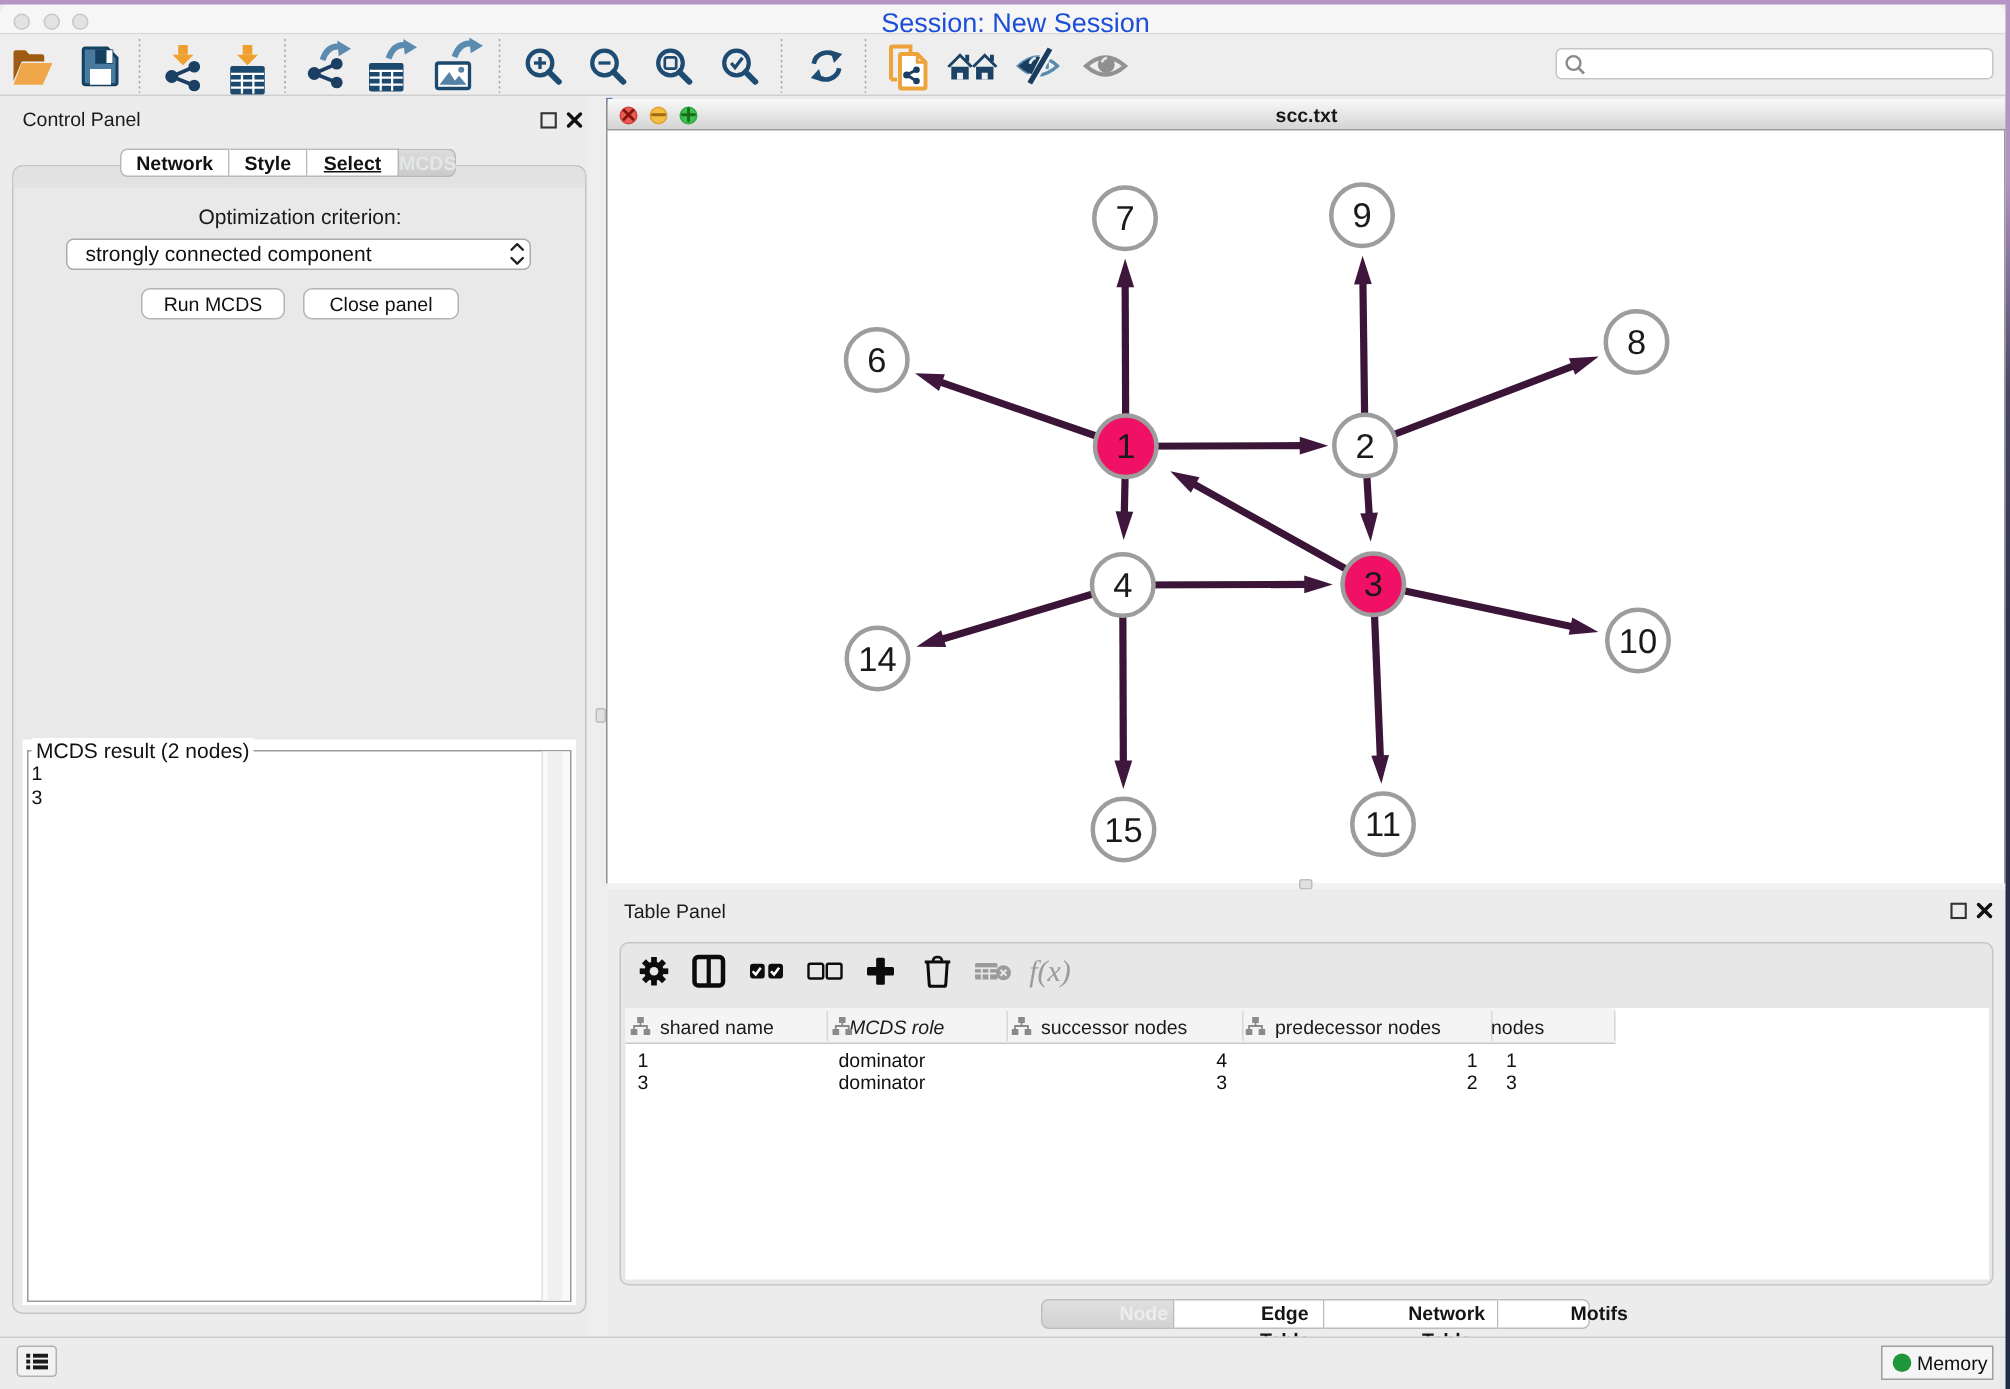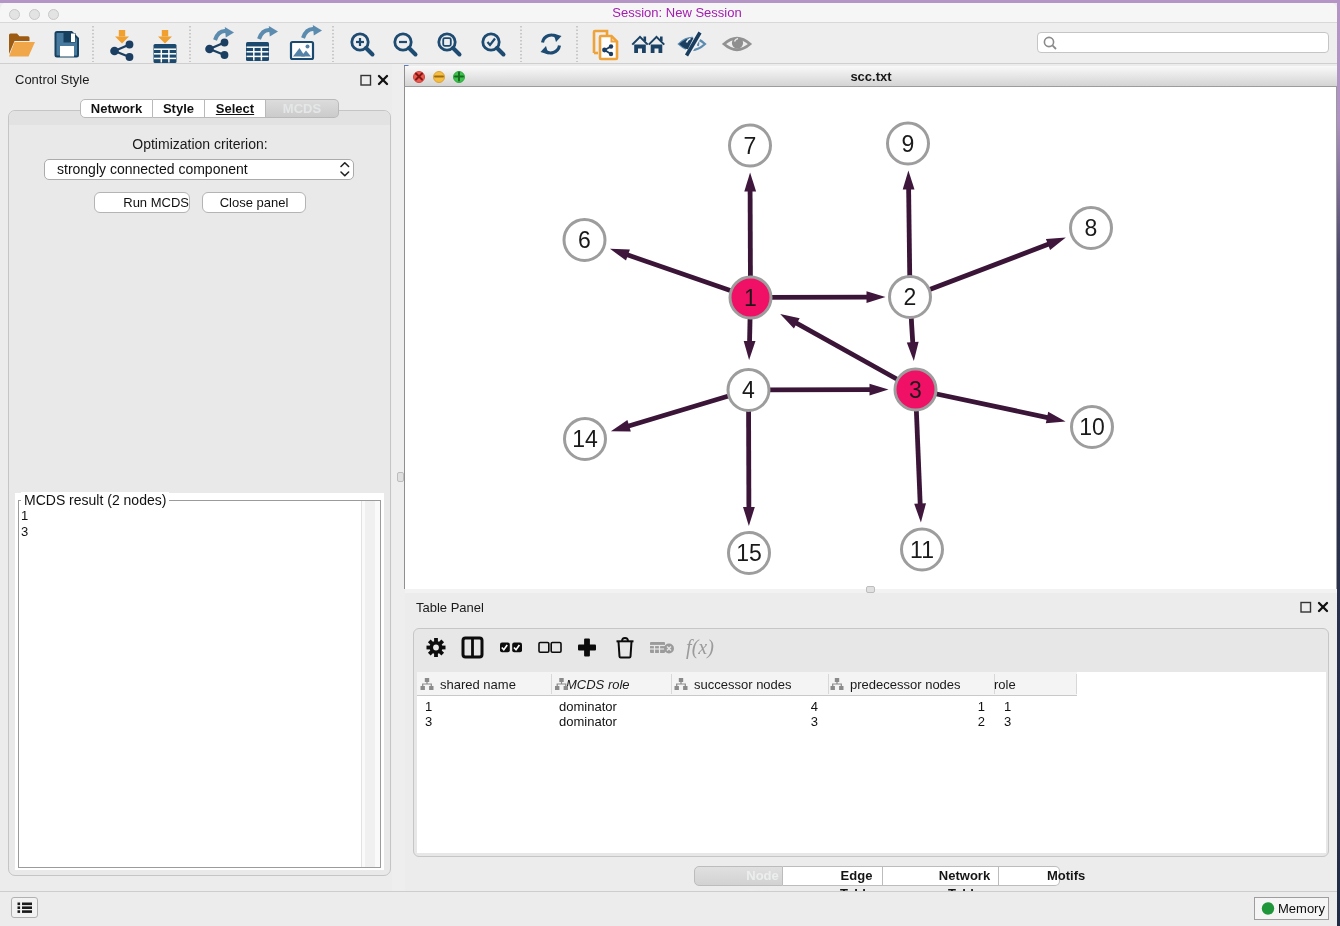--- a/index.html
+++ b/index.html
@@ -3,21 +3,21 @@
 <meta charset="utf-8">
 <style>
 * { margin:0; padding:0; box-sizing:border-box; }
 html,body { width:1340px; height:926px; overflow:hidden; }
 body { font-family:"Liberation Sans", sans-serif; background:#ececec; position:relative; -webkit-font-smoothing:antialiased; }
 .abs { position:absolute; }
 #deskTop { left:0; top:0; width:1340px; height:3px; background:#b495c6; }
 #deskRight { right:0; top:0; width:3px; height:926px; z-index:60; background:linear-gradient(#b495c6 0px,#b093c4 120px,#4a4668 260px,#2c3250 420px,#222b46 926px); }
 #titlebar { left:0; top:2px; width:1337px; height:21px; background:#f6f6f6; border-bottom:1px solid #d8d8d8; border-radius:8px 8px 0 0; }
 .tl { position:absolute; top:8.5px; width:11px; height:11px; border-radius:50%; background:#e3e3e3; border:1px solid #c8c8c8; }
-#wintitle { left:14px; top:5px; width:1326px; text-align:center; font-size:13px; color:#a21caf; }
+#wintitle { left:14px; top:5px; width:1326px; text-align:center; font-size:18px; color:#1d4ed8; }
 #toolbar { left:0; top:23px; width:1337px; height:41px; background:#eeeeee; border-bottom:1px solid #cfcfcf; }
 #searchbox { left:1037px; top:32px; width:292px; height:21px; background:#fff; border:1px solid #c5c5c5; border-radius:4px; }
 
 #cpanel { left:0; top:64px; width:392px; height:827px; background:#ececec; }
 #cptitle { left:15px; top:72px; font-size:13px; color:#1b1b1b; }
 .tabrow { position:absolute; display:flex; }
 .tab { height:19px; background:#fff; border:1px solid #b9b9b9; border-left:none; font-size:13px; font-weight:bold; color:#111; text-align:center; line-height:17px; }
 .tab.first { border-left:1px solid #b9b9b9; border-radius:5px 0 0 5px; }
 .tab.sel { background:linear-gradient(#dcdcdc,#cbcbcb); color:#e4e7e7; border-radius:0 5px 5px 0; }
 #cptabbox { left:8px; top:110px; width:383px; height:766px; background:#e9e9e9; border:1px solid #c5c5c5; border-radius:7px; }
@@ -243,33 +243,33 @@
 <path d="M10.5,4.5 Q11.5,2 14,1.5" fill="none" stroke="#e5e5e5" stroke-width="1.6"></path>
 </g>
 
 <g transform="translate(1049,19)" stroke="#8a8a8a" fill="none">
 <circle cx="0" cy="0" r="4.6" stroke-width="1.6"></circle>
 <line x1="3.4" y1="3.4" x2="7" y2="7" stroke-width="1.8"></line>
 </g>
 </svg>
 
 <div class="abs" id="cpanel"></div>
-<div class="abs" id="cptitle">Control Style</div>
+<div class="abs" id="cptitle">Control Panel</div>
 <div class="abs" id="cptabbox">
     <div class="topstrip"></div>
   </div>
 <div class="abs tabrow" style="left:80px; top:99px;">
   <div class="tab first" style="width:73px;">Network</div>
   <div class="tab" style="width:52px;">Style</div>
   <div class="tab" style="width:61px;text-decoration:underline;">Select</div>
-  <div class="tab sel" style="width:73px;">MCDS</div>
+  <div class="tab sel" style="width:38px;">MCDS</div>
 </div>
 <div class="abs" id="optlabel">Optimization criterion:</div>
 <div class="abs" id="combo">strongly connected component</div>
-<div class="abs btn" style="left:94px; top:192px; width:96px;text-align:right;">Run MCDS</div>
+<div class="abs btn" style="left:94px; top:192px; width:96px;">Run MCDS</div>
 <div class="abs btn" style="left:202px; top:192px; width:104px;">Close panel</div>
 <div class="abs" id="mcdsbox"></div>
 <div class="abs" id="mcdsborder"></div>
 <div class="abs" id="mcdsscroll">
     <div class="inner"></div>
   </div>
 <div class="abs" id="mcdslabel">MCDS result (2 nodes)</div>
 <div class="abs" id="mcdstext">1<br>3</div>
 <svg style="left:355px; top:70px;" width="40" height="20" viewBox="0 0 40 20">
 <rect x="6" y="5.5" width="9.5" height="9.5" fill="none" stroke="#333" stroke-width="1.4"></rect>
@@ -372,21 +372,21 @@
 <div class="abs" id="thead"></div>
 <div class="abs hsep" style="left:550.5px; top:674px;"></div>
 <div class="abs hsep" style="left:670.5px; top:674px;"></div>
 <div class="abs hsep" style="left:827.5px; top:674px;"></div>
 <div class="abs hsep" style="left:994px; top:674px;"></div>
 <div class="abs hsep" style="left:1076px; top:674px;"></div>
 <div class="abs hlabel" style="left:440px; width:90px;">shared name</div>
 <div class="abs hlabel" style="left:566px; width:90px;font-style:italic;">MCDS role</div>
 <div class="abs hlabel" style="left:694px; width:110px;">successor nodes</div>
 <div class="abs hlabel" style="left:850px; width:120px;">predecessor nodes</div>
-<div class="abs hlabel" style="left:994px; width:82px;">role</div>
+<div class="abs hlabel" style="left:994px; width:82px;">nodes</div>
 <svg style="left:413px; top:672px;" width="916" height="24" viewBox="0 0 916 24">
 <g fill="#8a8a8a">
 <g transform="translate(7.5,6)">
         <rect x="4.3" y="0" width="4.4" height="4"></rect>
         <rect x="0" y="8" width="4.4" height="4"></rect>
         <rect x="8.6" y="8" width="4.4" height="4"></rect>
         <path d="M6.5,4 L6.5,6 M2.2,8 L2.2,6 L10.8,6 L10.8,8" stroke="#8a8a8a" fill="none" stroke-width="1.2"></path>
       </g>
 <g transform="translate(142,6)">
         <rect x="4.3" y="0" width="4.4" height="4"></rect>

